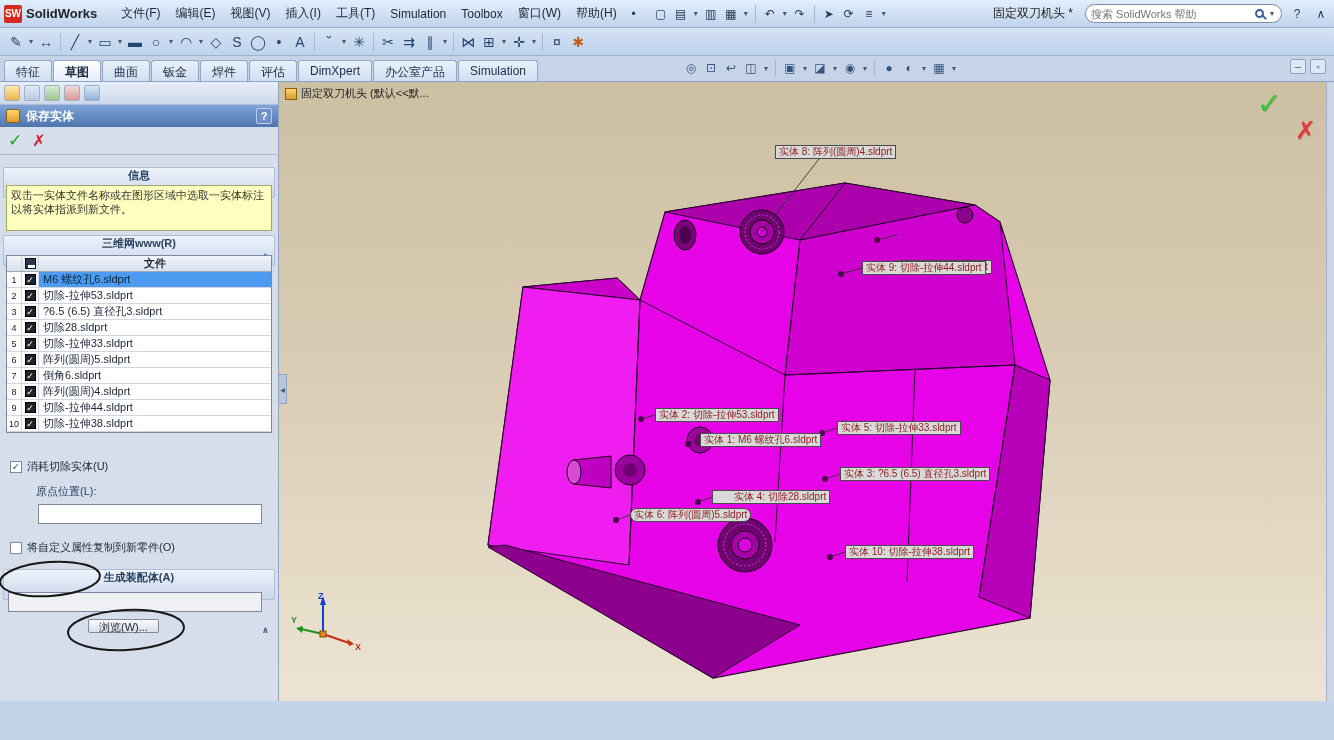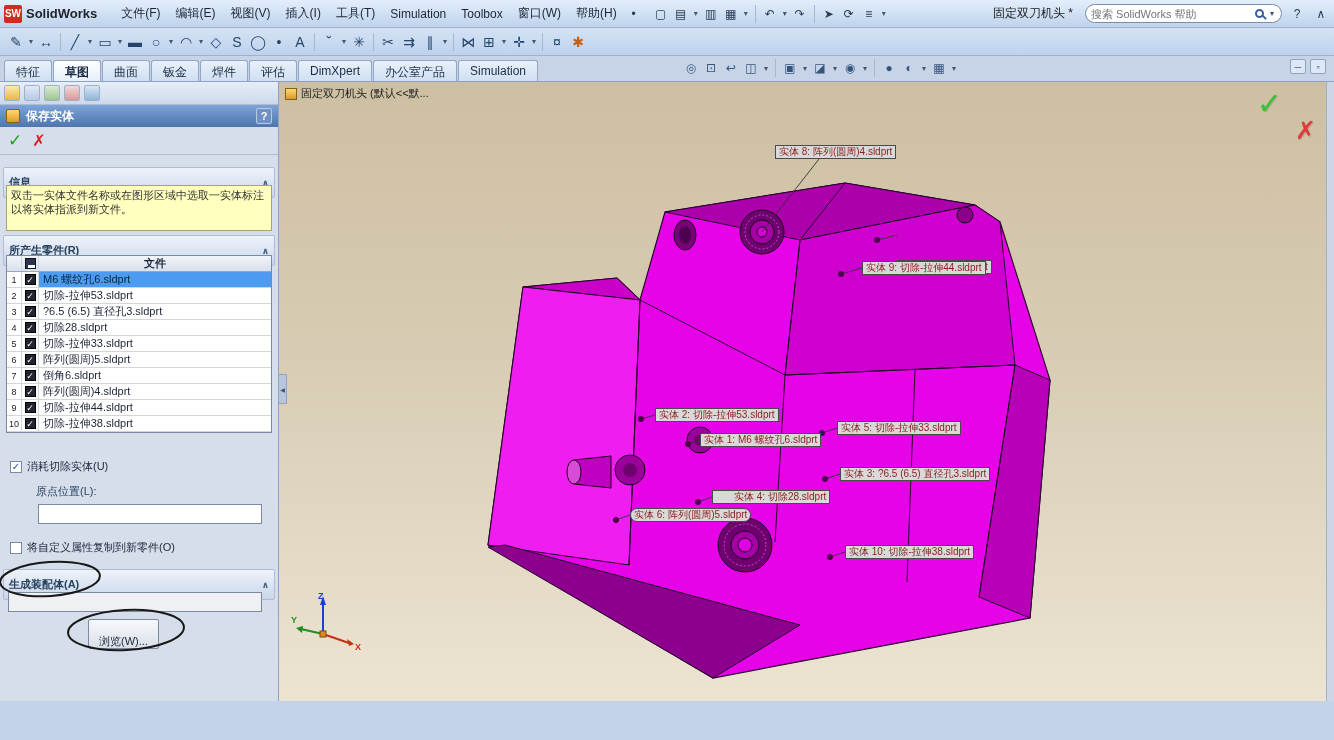--- a/index.html
+++ b/index.html
@@ -66,21 +66,21 @@
     padding:0 6px; gap:6px; font-weight:bold; font-size:12px; }
   .pm-hicon { width:14px; height:14px; background:linear-gradient(#ffd76e,#e09b2d); border:1px solid #8a6010; border-radius:2px; }
   .pm-help { margin-left:auto; width:16px; height:16px; display:flex; align-items:center; justify-content:center;
     background:#6e92c6; border:1px solid #b9cbe5; border-radius:2px; font-size:11px; }
   .pm-okrow { position:absolute; top:45px; left:0; right:0; height:28px; border-bottom:1px solid #aebdd4;
     display:flex; align-items:center; gap:10px; padding:0 8px; }
   .pm-ok { color:#1fa01f; font-weight:bold; font-size:17px; }
   .pm-cancel { color:#d42020; font-weight:bold; font-size:16px; }
   .sec-h { position:absolute; left:3px; right:3px; height:31px;
     background:linear-gradient(#eef3fa,#c9d6ea); border:1px solid #aebdd4; border-radius:2px;
-    display:flex; align-items:center; padding:0 5px; font-weight:bold; color:#27425f; }
+    display:flex; align-items:center; padding:0 5px; font-weight:bold; color:#27425f;flex-direction:column; }
   .sec-h .chev { margin-left:auto; font-size:9px; color:#44617f; }
   .info-box { position:absolute; top:103px; left:6px; right:6px; height:46px;
     background:#ffffbf; border:1px solid #a6a66a; padding:2px 4px; line-height:1.3; color:#333; }
   .ptable { position:absolute; top:173px; left:6px; right:6px; height:178px;
     background:#fff; border:1px solid #7b8aa0; overflow:hidden; }
   .thead, .trow { display:flex; height:16px; align-items:stretch; border-bottom:1px solid #cfd6e0;text-align:center; }
   .thead { background:linear-gradient(#f2f5fa,#d8e0ec); border-bottom:1px solid #9aa8bc; }
   .tnum { width:15px; flex:none; display:flex; align-items:center; justify-content:center;
     font-size:9px; border-right:1px solid #cfd6e0; color:#222; }
   .tchk { width:17px; flex:none; display:flex; align-items:center; justify-content:center; border-right:1px solid #cfd6e0; }
@@ -91,21 +91,21 @@
   .tfile { flex:1; display:flex; align-items:center; padding:0 4px; white-space:nowrap; overflow:hidden; font-size:11px; }
   .tfile.th { justify-content:center; font-weight:bold; }
   .trow.sel .tfile { background:#4d9bf0; color:#06263f; }
   .cb { position:absolute; display:flex; align-items:center; gap:5px; cursor:default; }
   .box { width:12px; height:12px; background:#fff; border:1px solid #7b8aa0; display:inline-flex;
     align-items:center; justify-content:center; }
   .box i { font-style:normal; font-size:10px; font-weight:bold; color:#1f4f9f; }
   .lbl { position:absolute; color:#27425f; }
   .txt { position:absolute; height:20px; border:1px solid #7b8aa0; background:#fff; font-size:11px; padding:0 3px; }
   .txt.grey { background:#eef0f3; }
-  .btn { position:absolute; height:14px; padding:14px 10px; font-size:11px;
+  .btn { position:absolute; height:14px; padding:0 10px; font-size:11px;
     background:linear-gradient(#f8f9fb,#d9dfe8); border:1px solid #7b8aa0; border-radius:2px; color:#1c2638; }
   .annot { position:absolute; left:0; top:0; width:279px; height:619px; pointer-events:none; }
 
   
   .viewport { position:relative; flex:1; height:619px; overflow:hidden;
     background:linear-gradient(180deg,#cdbfa2 0%, #d8ccb4 45%, #ece4d2 100%); }
   .model { position:absolute; left:0; top:0; }
   .callout { position:absolute; height:14px; line-height:12px; font-size:10px; background:#d9d9d9;
     border:1px solid #4a4a4a; color:#8b1d1d; padding:0 3px; white-space:nowrap; z-index:5; }
   .vbreadcrumb { position:absolute; left:6px; top:4px; display:flex; align-items:center; gap:4px;
@@ -286,21 +286,21 @@
         <span class="pm-cancel">✗</span>
       </div>
 
       <div class="sec-h" style="top:85px;">
         <span>信息</span>
         <span class="chev">∧</span>
       </div>
       <div class="info-box">双击一实体文件名称或在图形区域中选取一实体标注以将实体指派到新文件。</div>
 
       <div class="sec-h" style="top:153px;">
-        <span>所产生零件(R)</span>
+        <span>三维网www(R)</span>
         <span class="chev">∧</span>
       </div>
 
       <div class="ptable">
         <div class="thead">
           <span class="tnum"></span>
           <span class="tchk">
               <i class="disk"></i>
             </span>
           <span class="tfile th">文件</span>

